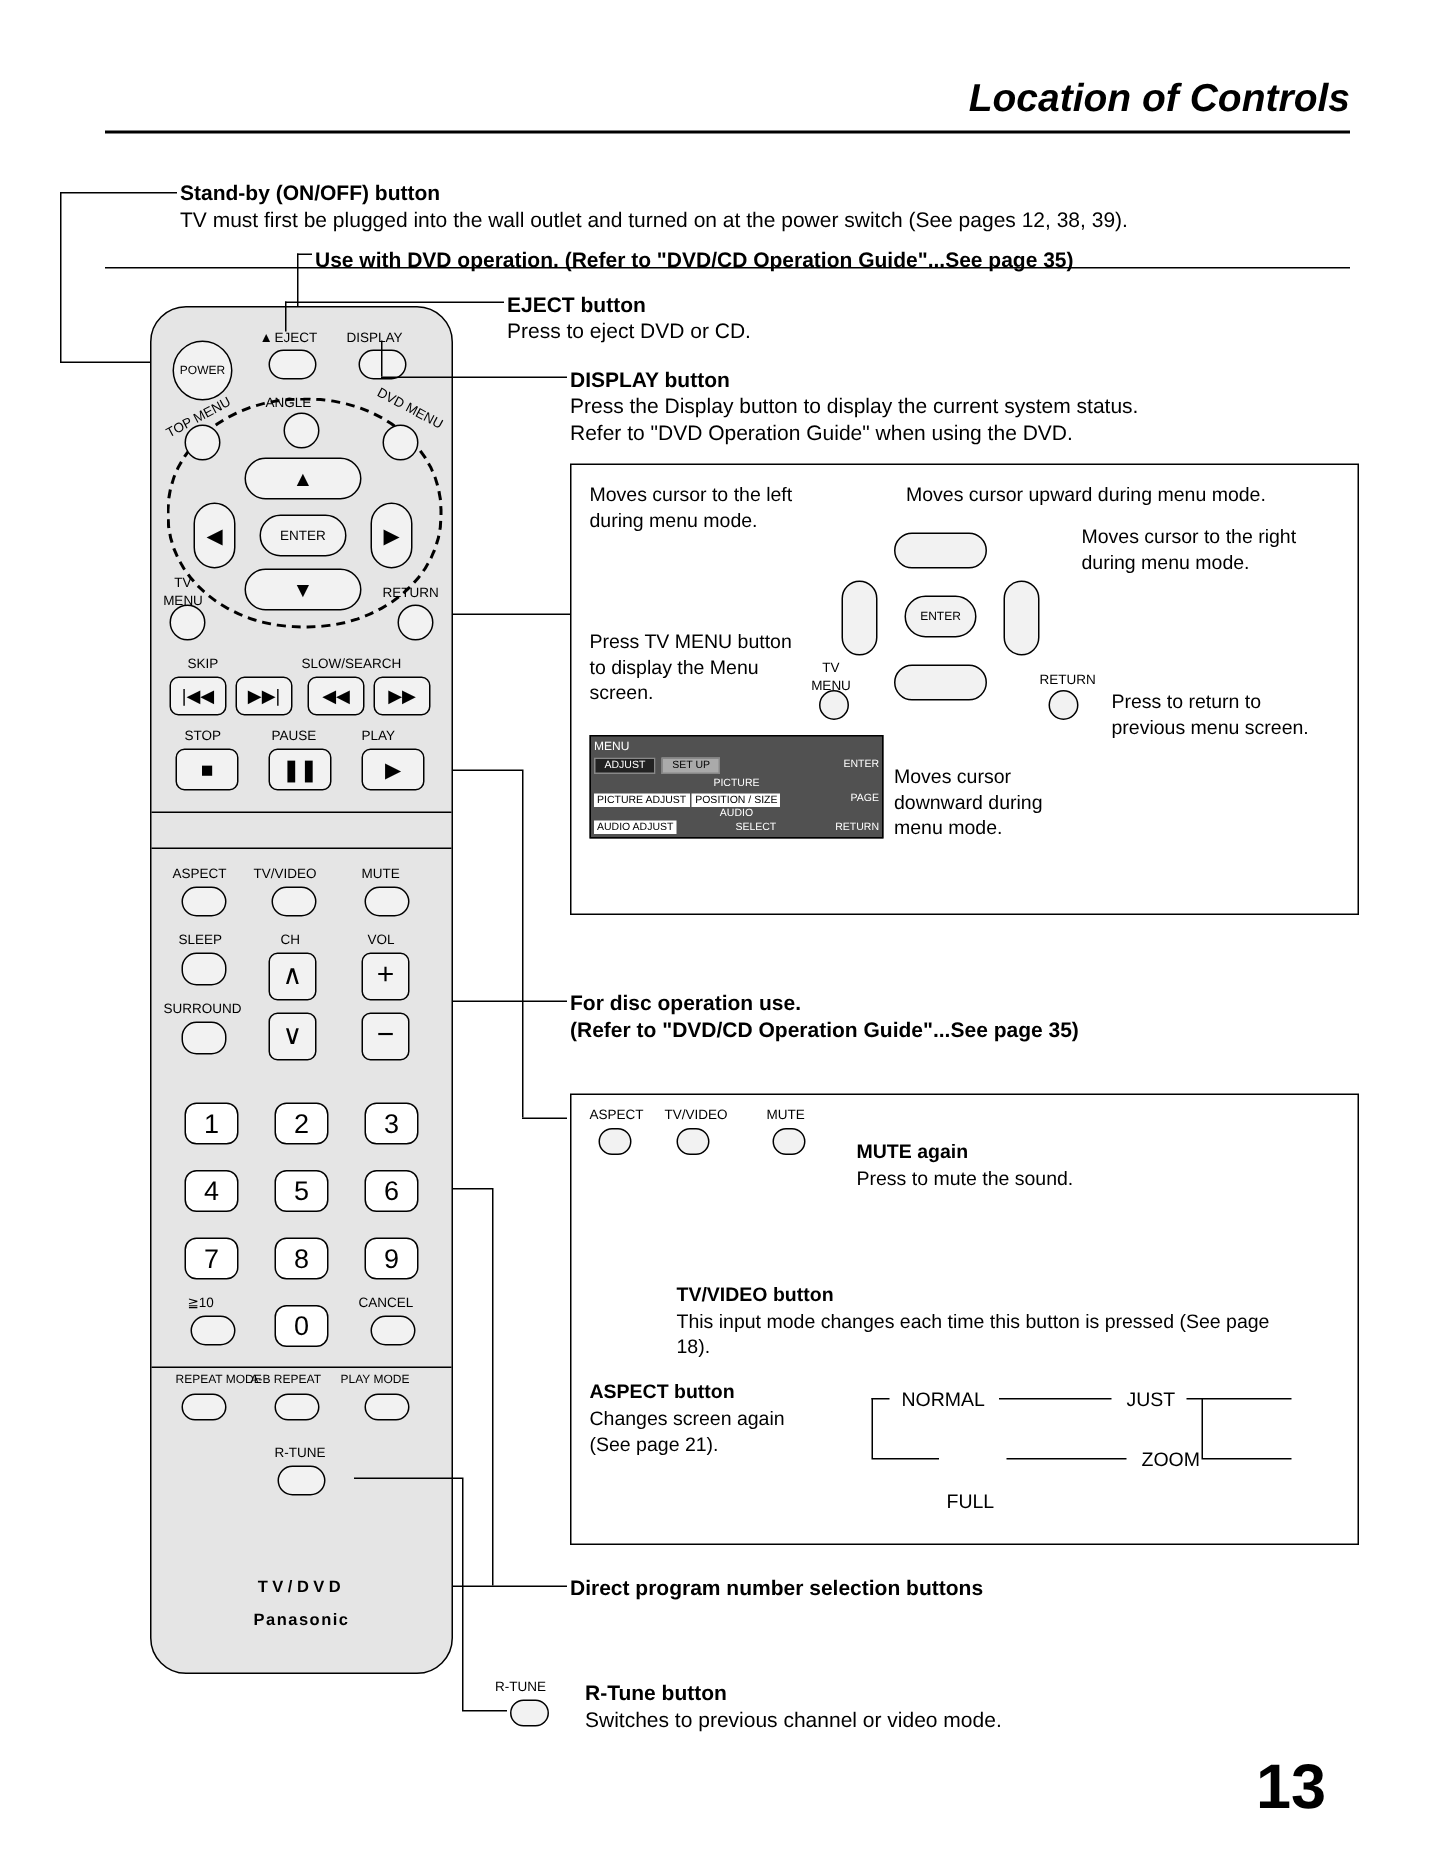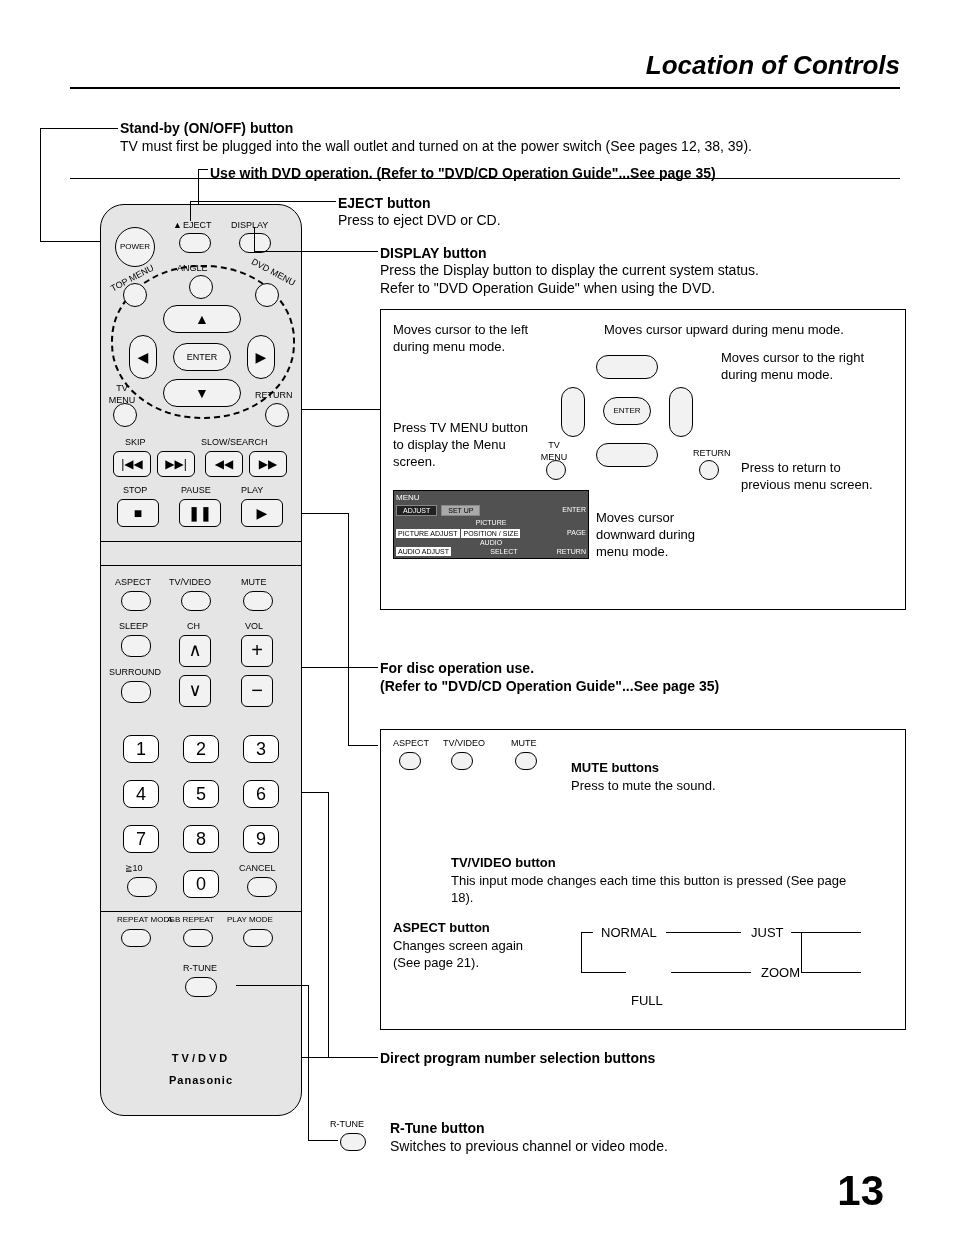--- a/index.html
+++ b/index.html
@@ -183,21 +183,21 @@
     <div class="txt bold" style="left:310px; top:558px;">(Refer to "DVD/CD Operation Guide"...See page 35)</div>
 
     <div class="box" style="left:310px; top:610px; width:500px; height:275px;">
       <div class="txt tiny" style="left:12px; top:8px;">ASPECT</div>
       <div class="txt tiny" style="left:62px; top:8px;">TV/VIDEO</div>
       <div class="txt tiny" style="left:130px; top:8px;">MUTE</div>
       <div class="btn pill" style="left:18px; top:22px; width:20px; height:16px;"></div>
       <div class="btn pill" style="left:70px; top:22px; width:20px; height:16px;"></div>
       <div class="btn pill" style="left:134px; top:22px; width:20px; height:16px;"></div>
 
-      <div class="txt bold med" style="left:190px; top:30px;">MUTE buttons</div>
+      <div class="txt bold med" style="left:190px; top:30px;">MUTE again</div>
       <div class="txt med" style="left:190px; top:48px; width:310px;">Press to mute the sound.</div>
 
       <div class="txt bold med" style="left:70px; top:125px;">TV/VIDEO button</div>
       <div class="txt med" style="left:70px; top:143px; width:420px;">This input mode changes each time this button is pressed (See page 18).</div>
 
       <div class="txt bold med" style="left:12px; top:190px;">ASPECT button</div>
       <div class="txt med" style="left:12px; top:208px; width:160px;">Changes screen again</div>
       <div class="txt med" style="left:12px; top:225px; width:160px;">(See page 21).</div>
 
       <div class="txt med" style="left:220px; top:195px;">NORMAL</div>

